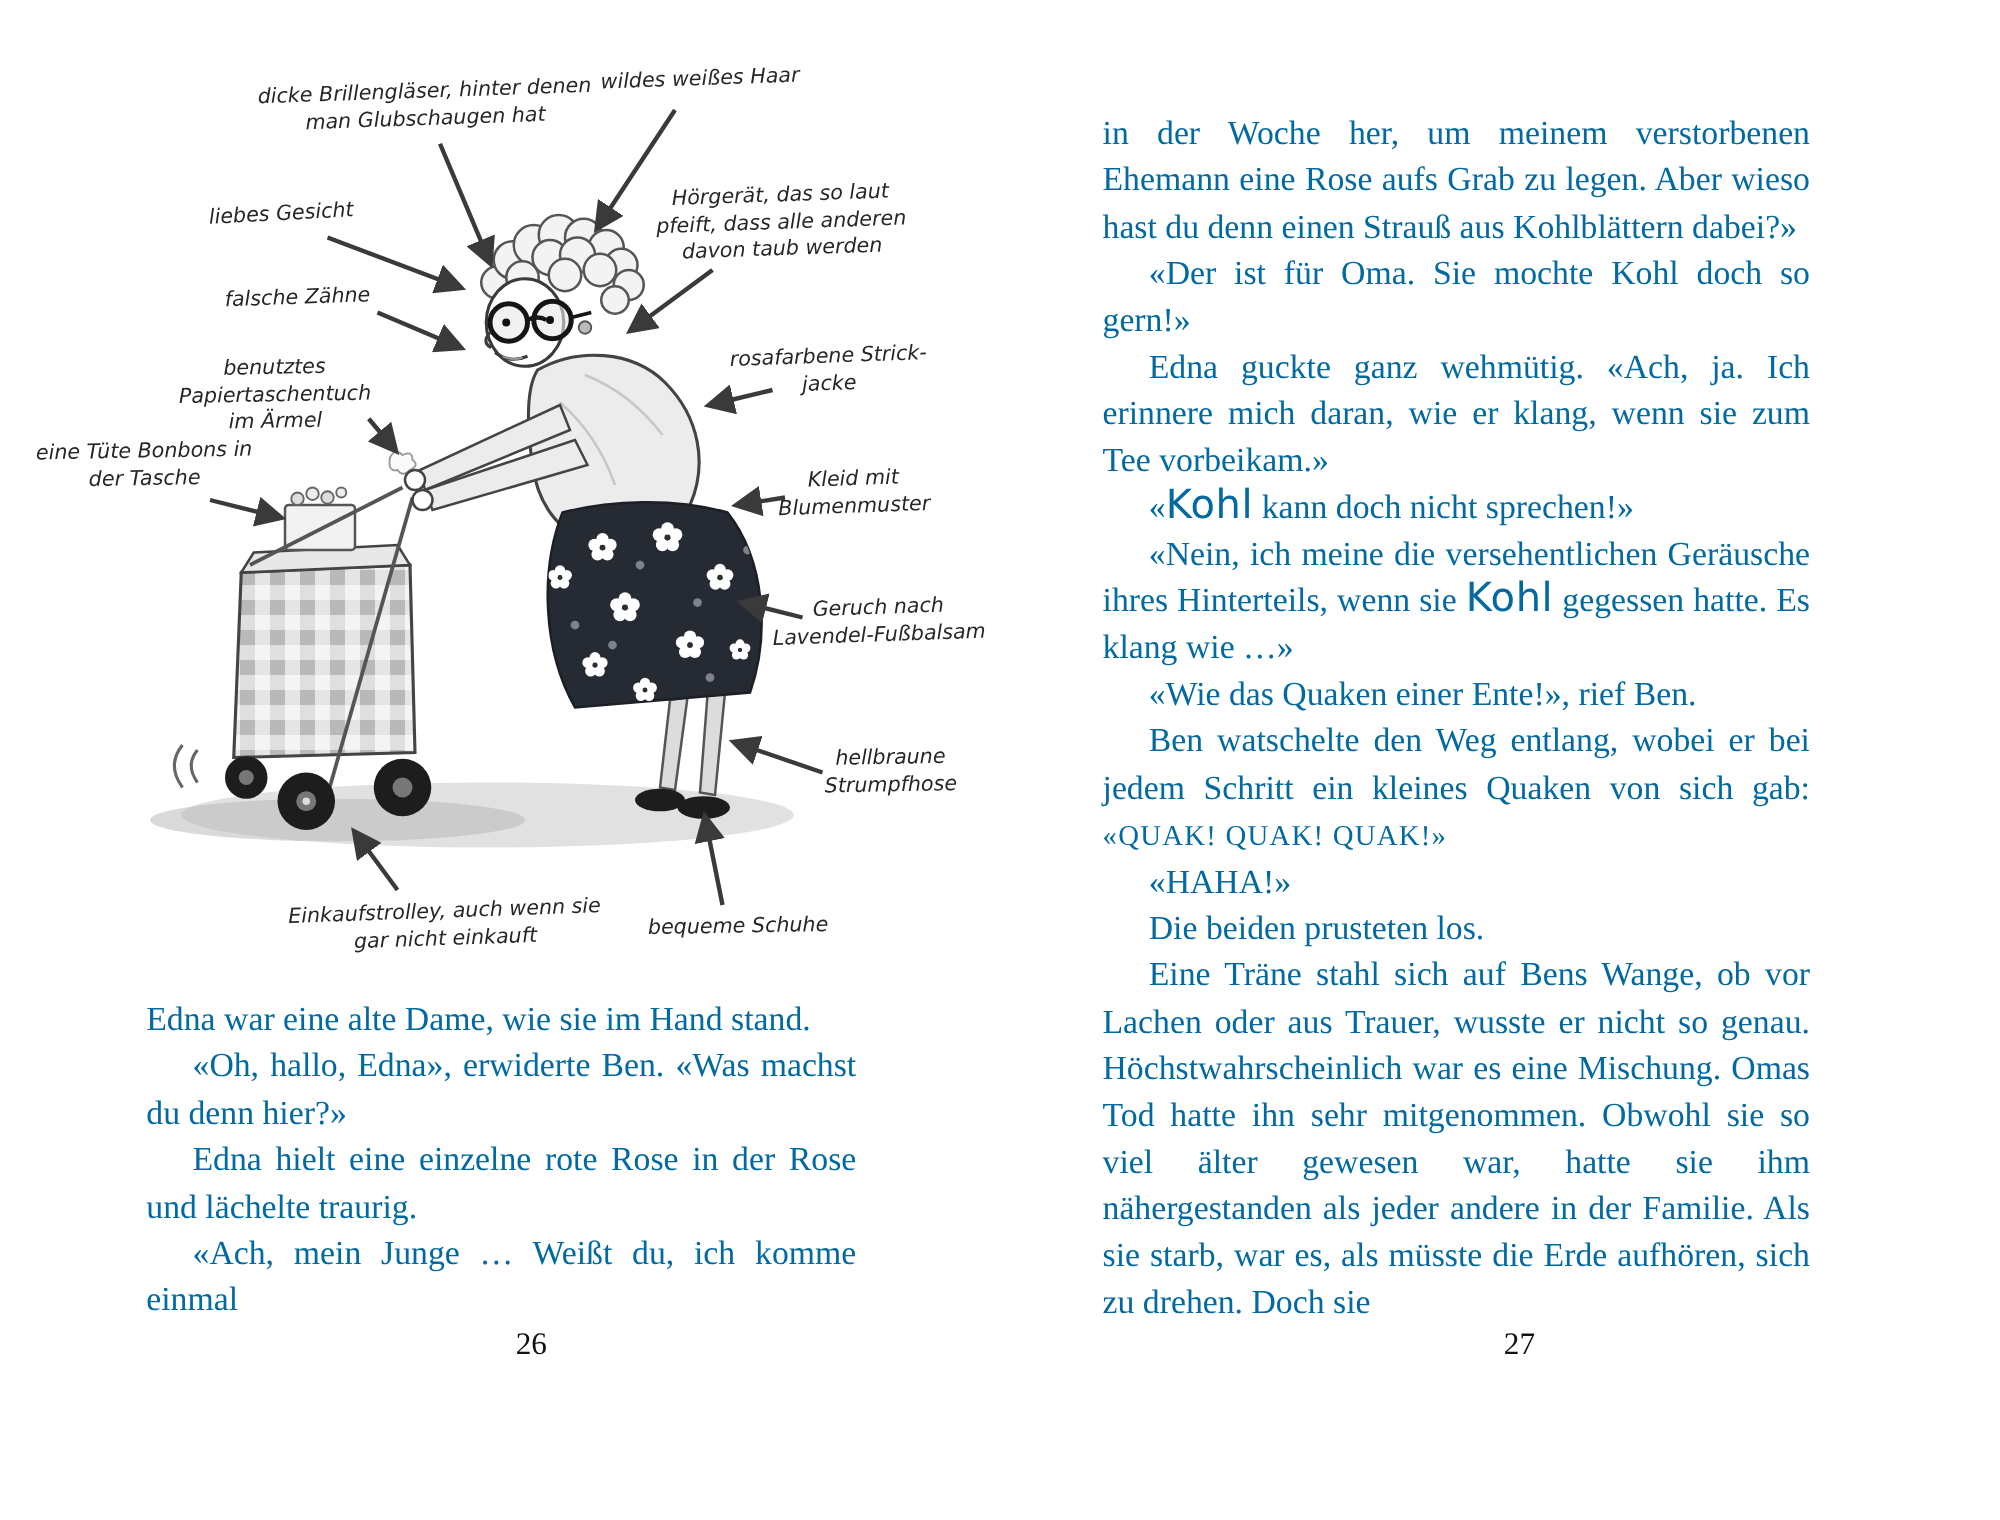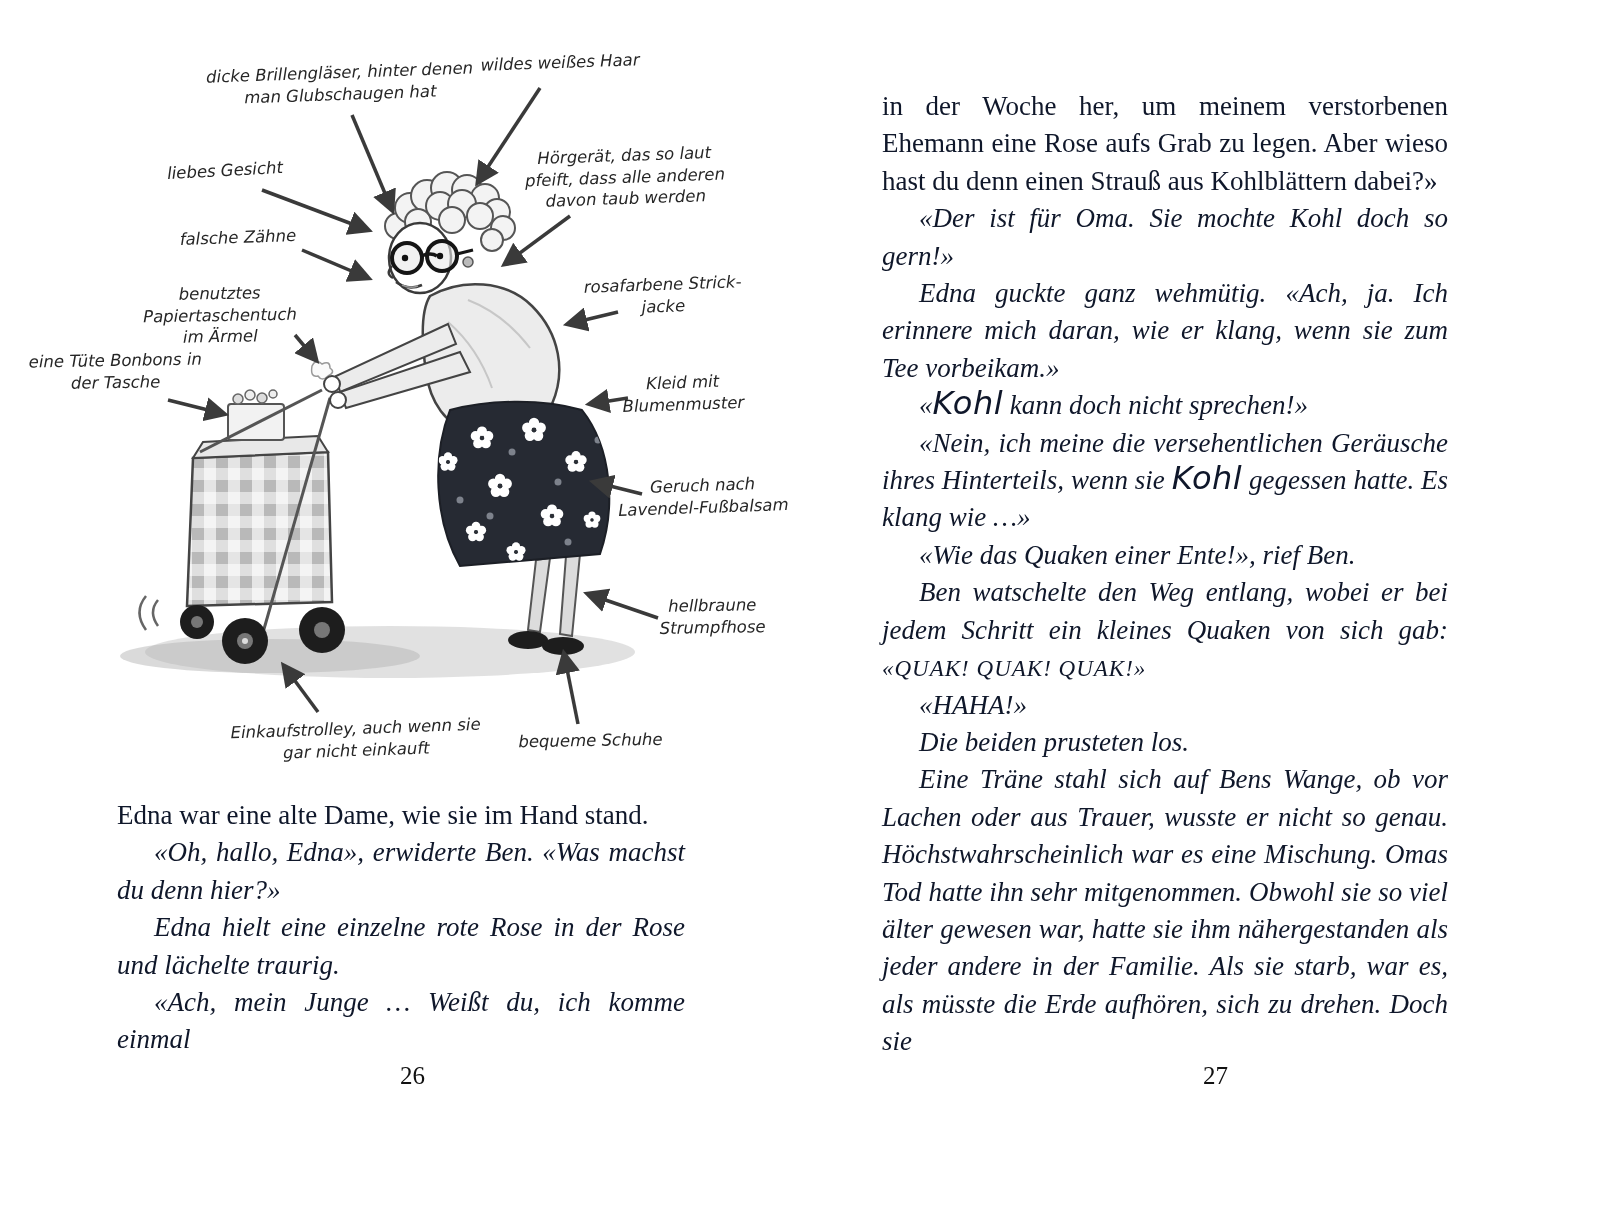--- a/index.html
+++ b/index.html
@@ -7,31 +7,31 @@
   .page{position:relative;width:1600px;height:1216px;overflow:hidden;background:#ffffff;}
 
   
   .illustration-svg{position:absolute;left:0;top:0;}
 
   
   .annotation{position:absolute;font-family:"DejaVu Sans",sans-serif;font-style:italic;font-weight:500;
     font-size:16.5px;line-height:21.5px;color:#262626;text-align:center;white-space:pre-line;}
 
   
-  .text-col{position:absolute;font-size:27px;line-height:37.4px;text-align:justify;color:#0f172a;}
+  .text-col{position:absolute;font-size:27px;line-height:37.4px;text-align:justify;color:#0369a1;}
   .text-col p{margin:0;}
-  .text-col p.indent{text-indent:37px;font-style:italic;}
+  .text-col p.indent{text-indent:37px;}
   #left-text{left:117px;top:797px;width:568px;}
   #right-text{left:882px;top:88px;width:566px;}
 
   .kohl{font-family:"DejaVu Sans",sans-serif;font-size:32px;line-height:1;letter-spacing:.5px;}
   .quak{font-size:23px;line-height:1;letter-spacing:1px;}
 
   .pagenum{position:absolute;font-size:25px;color:#111;width:40px;text-align:center;}
-  #pagenum-left{left:385px;top:1062px;text-align:right;}
+  #pagenum-left{left:405px;top:1062px;}
   #pagenum-right{left:1188px;top:1062px;text-align:right;}
 
   
   #ann-glasses{left:190px;top:62px;width:300px;transform:rotate(-2deg);}
   #ann-hair{left:460px;top:52px;width:200px;transform:rotate(-2deg);}
   #ann-face{left:155px;top:160px;width:140px;transform:rotate(-3deg);}
   #ann-hearing{left:520px;top:145px;width:210px;transform:rotate(-2deg);}
   #ann-teeth{left:168px;top:227px;width:140px;transform:rotate(-2deg);}
   #ann-tissue{left:100px;top:283px;width:240px;transform:rotate(-1deg);}
   #ann-cardigan{left:583px;top:274px;width:160px;transform:rotate(-2deg);}

